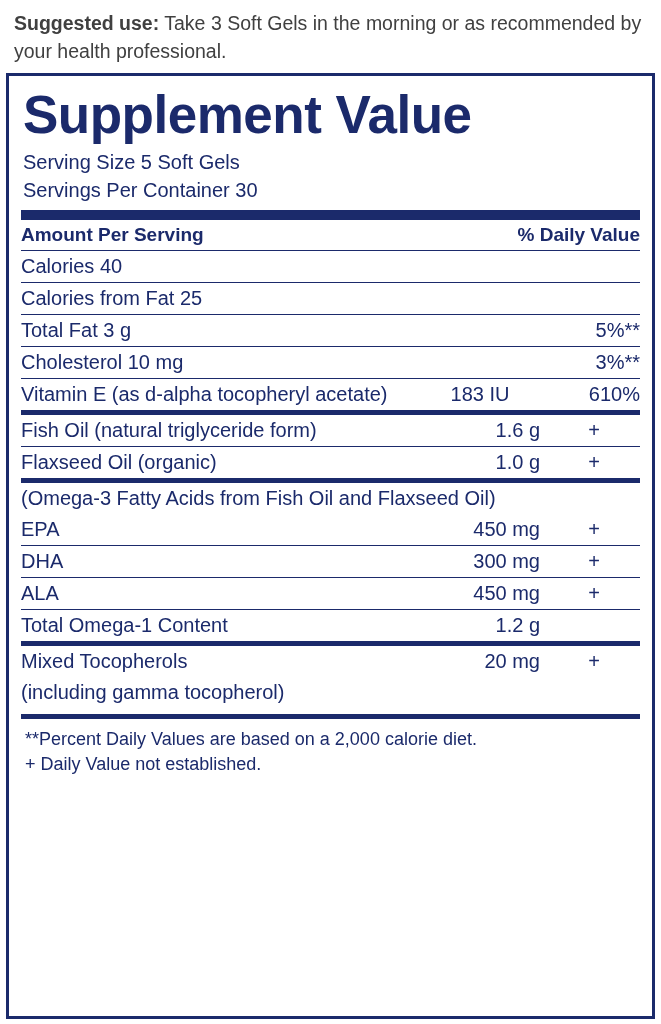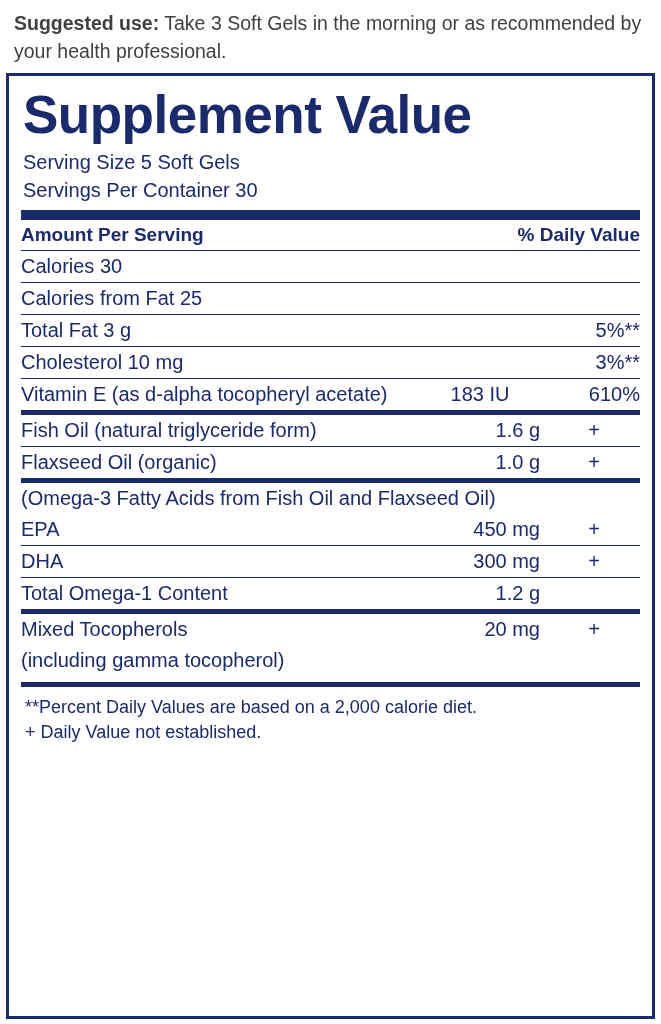--- a/index.html
+++ b/index.html
@@ -121,21 +121,21 @@
 
     <table class="facts">
       <tbody>
         <tr class="hdr bordered">
           <td class="col-name">Amount Per Serving</td>
           <td class="col-amt"></td>
           <td class="col-dv">% Daily Value</td>
         </tr>
 
         <tr class="bordered">
-          <td class="col-name">Calories  30</td>
+          <td class="col-name">Calories  40</td>
           <td class="col-amt"></td>
           <td class="col-dv"></td>
         </tr>
 
         <tr class="bordered">
           <td class="col-name indent1">Calories from Fat  25</td>
           <td class="col-amt"></td>
           <td class="col-dv"></td>
         </tr>
 
@@ -184,20 +184,25 @@
           <td class="col-name" colspan="3">(Omega-3 Fatty Acids from Fish Oil and Flaxseed Oil)</td>
         </tr>
         <tr class="bordered">
           <td class="col-name indent2">EPA</td>
           <td class="col-amt">450 mg</td>
           <td class="col-dv plus">+</td>
         </tr>
         <tr class="bordered">
           <td class="col-name indent2">DHA</td>
           <td class="col-amt">300 mg</td>
+          <td class="col-dv plus">+</td>
+        </tr>
+        <tr class="bordered">
+          <td class="col-name indent2">ALA</td>
+          <td class="col-amt">450 mg</td>
           <td class="col-dv plus">+</td>
         </tr>
         <tr>
           <td class="col-name indent2">Total Omega-1 Content</td>
           <td class="col-amt">1.2 g</td>
           <td class="col-dv plus"></td>
         </tr>
       </tbody>
     </table>
 

